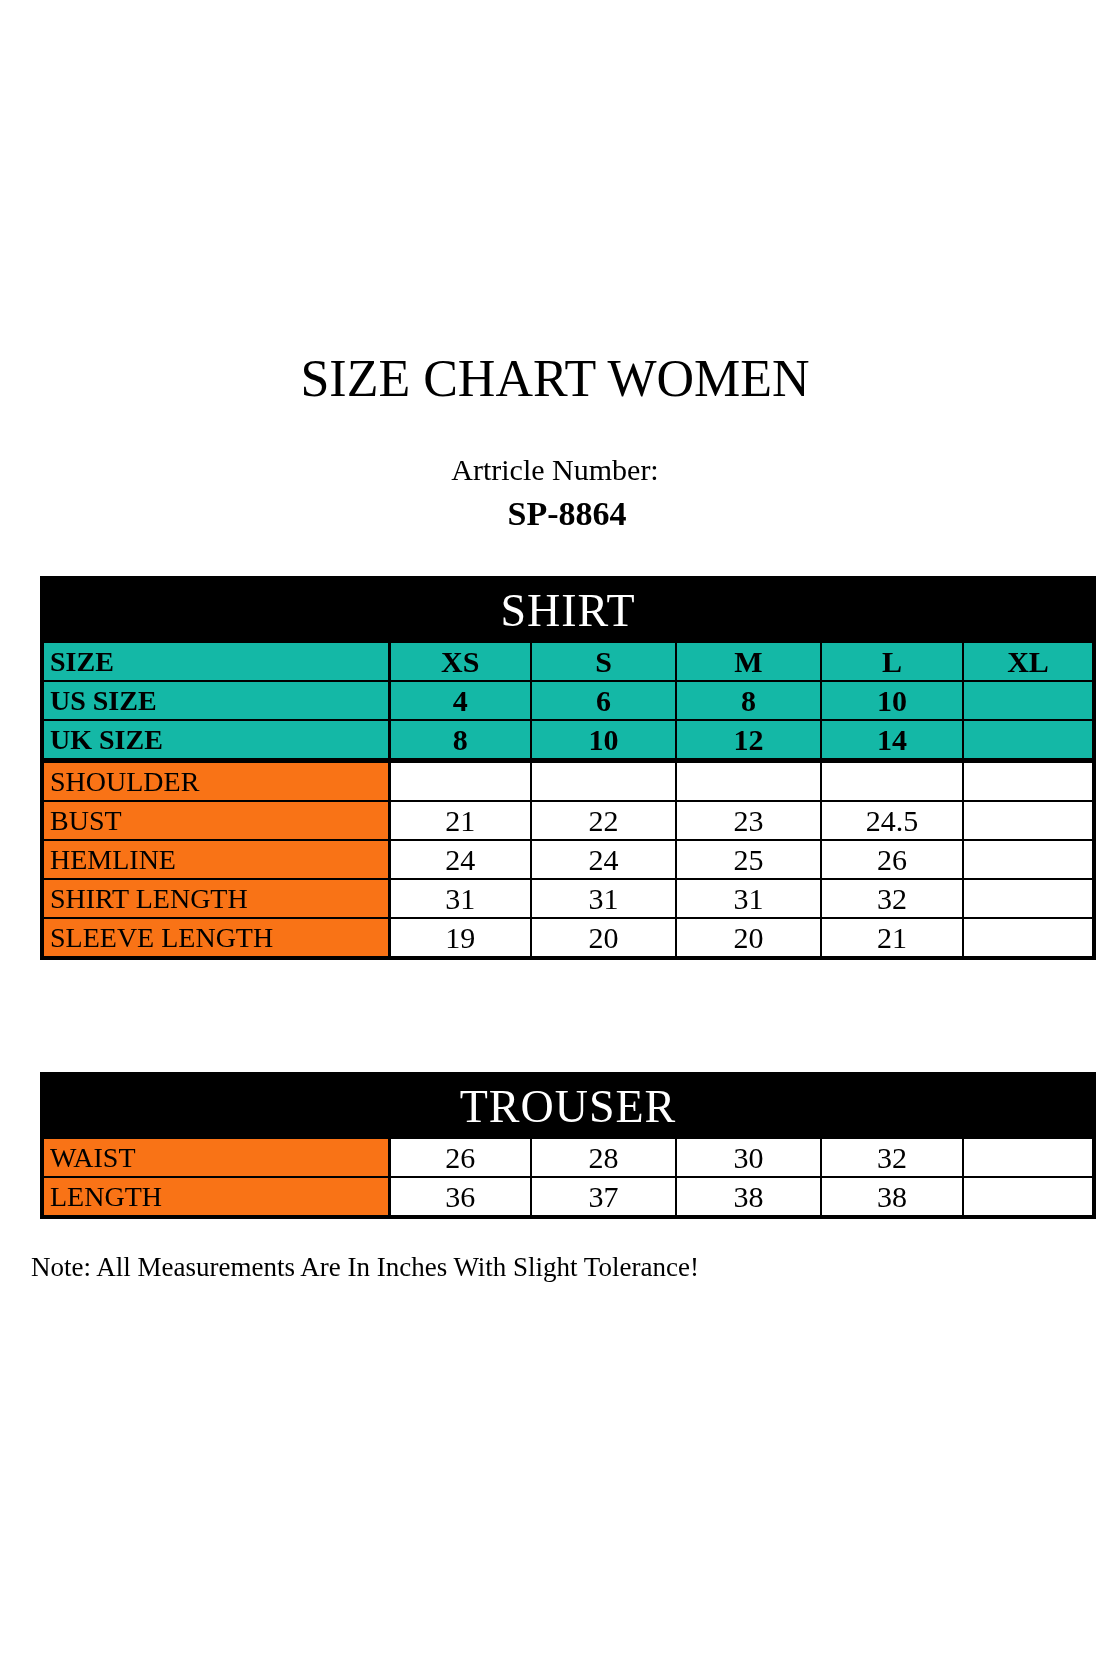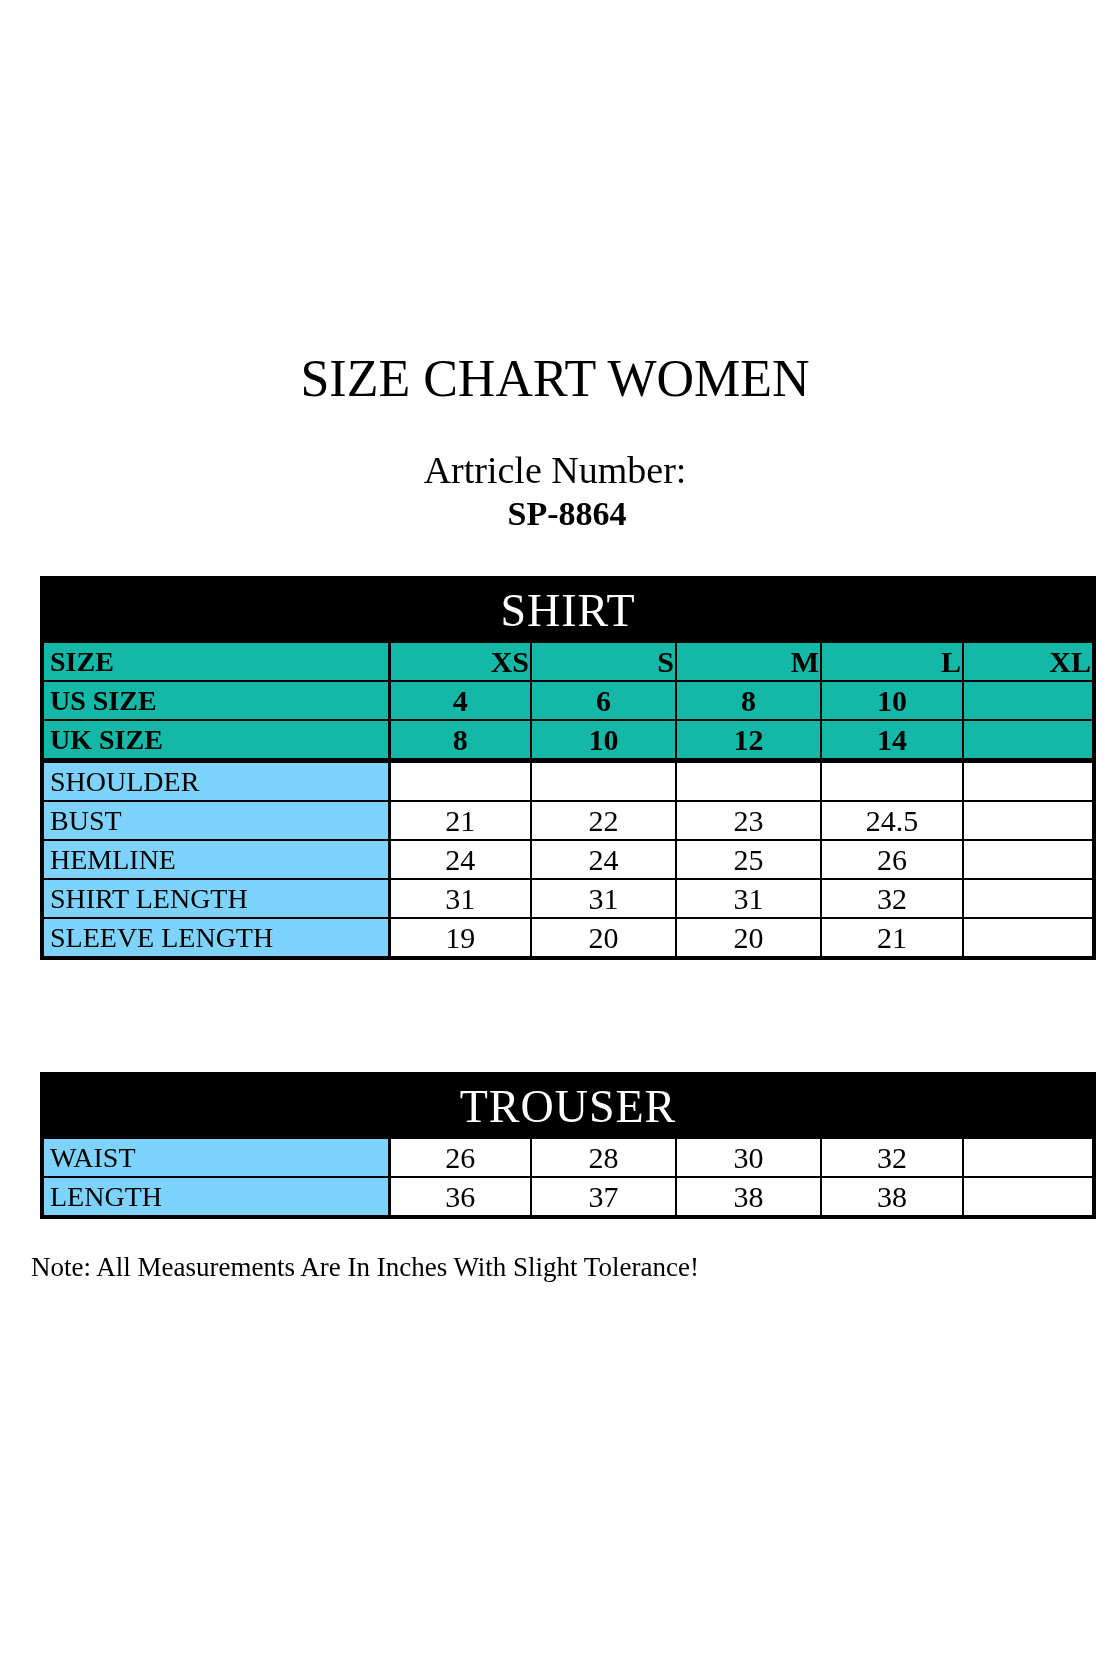--- a/index.html
+++ b/index.html
@@ -22,21 +22,21 @@
   .doc-title {
     margin-top: 350px;
     text-align: center;
     font-size: 52px;
     line-height: 58px;
     white-space: nowrap;
   }
   .article-label {
     margin-top: 44px;
     text-align: center;
-    font-size: 38px;
+    font-size: 30px;
     line-height: 36px;
   }
   .article-number {
     margin-top: 6px;
     text-align: center;
     font-size: 34px;
     line-height: 40px;
     font-weight: bold;
     padding-left: 24px;
   }
@@ -63,25 +63,25 @@
     color: #ffffff;
     font-size: 46px;
     height: 59px;
     text-align: center;
     letter-spacing: 1px;
   }
   td.label-cell {
     text-align: left;
     padding-left: 6px;
     font-size: 28px;
-    background: #7dd3fc;
+    background: #f97316;
     border-right: 3px solid #000000;
   }
   tr.shaded td { background: #14b8a6; }
-  tr.header-row td.value-cell { font-weight: bold; text-align: right; }
+  tr.header-row td.value-cell { font-weight: bold; }
   tr.thick-below td { border-bottom: 5px solid #000000; }
   td.bold, tr.bold td { font-weight: bold; }
   .note {
     margin-top: 33px;
     margin-left: 31px;
     font-size: 27px;
     line-height: 30px;
   }
 </style>
 </head>

